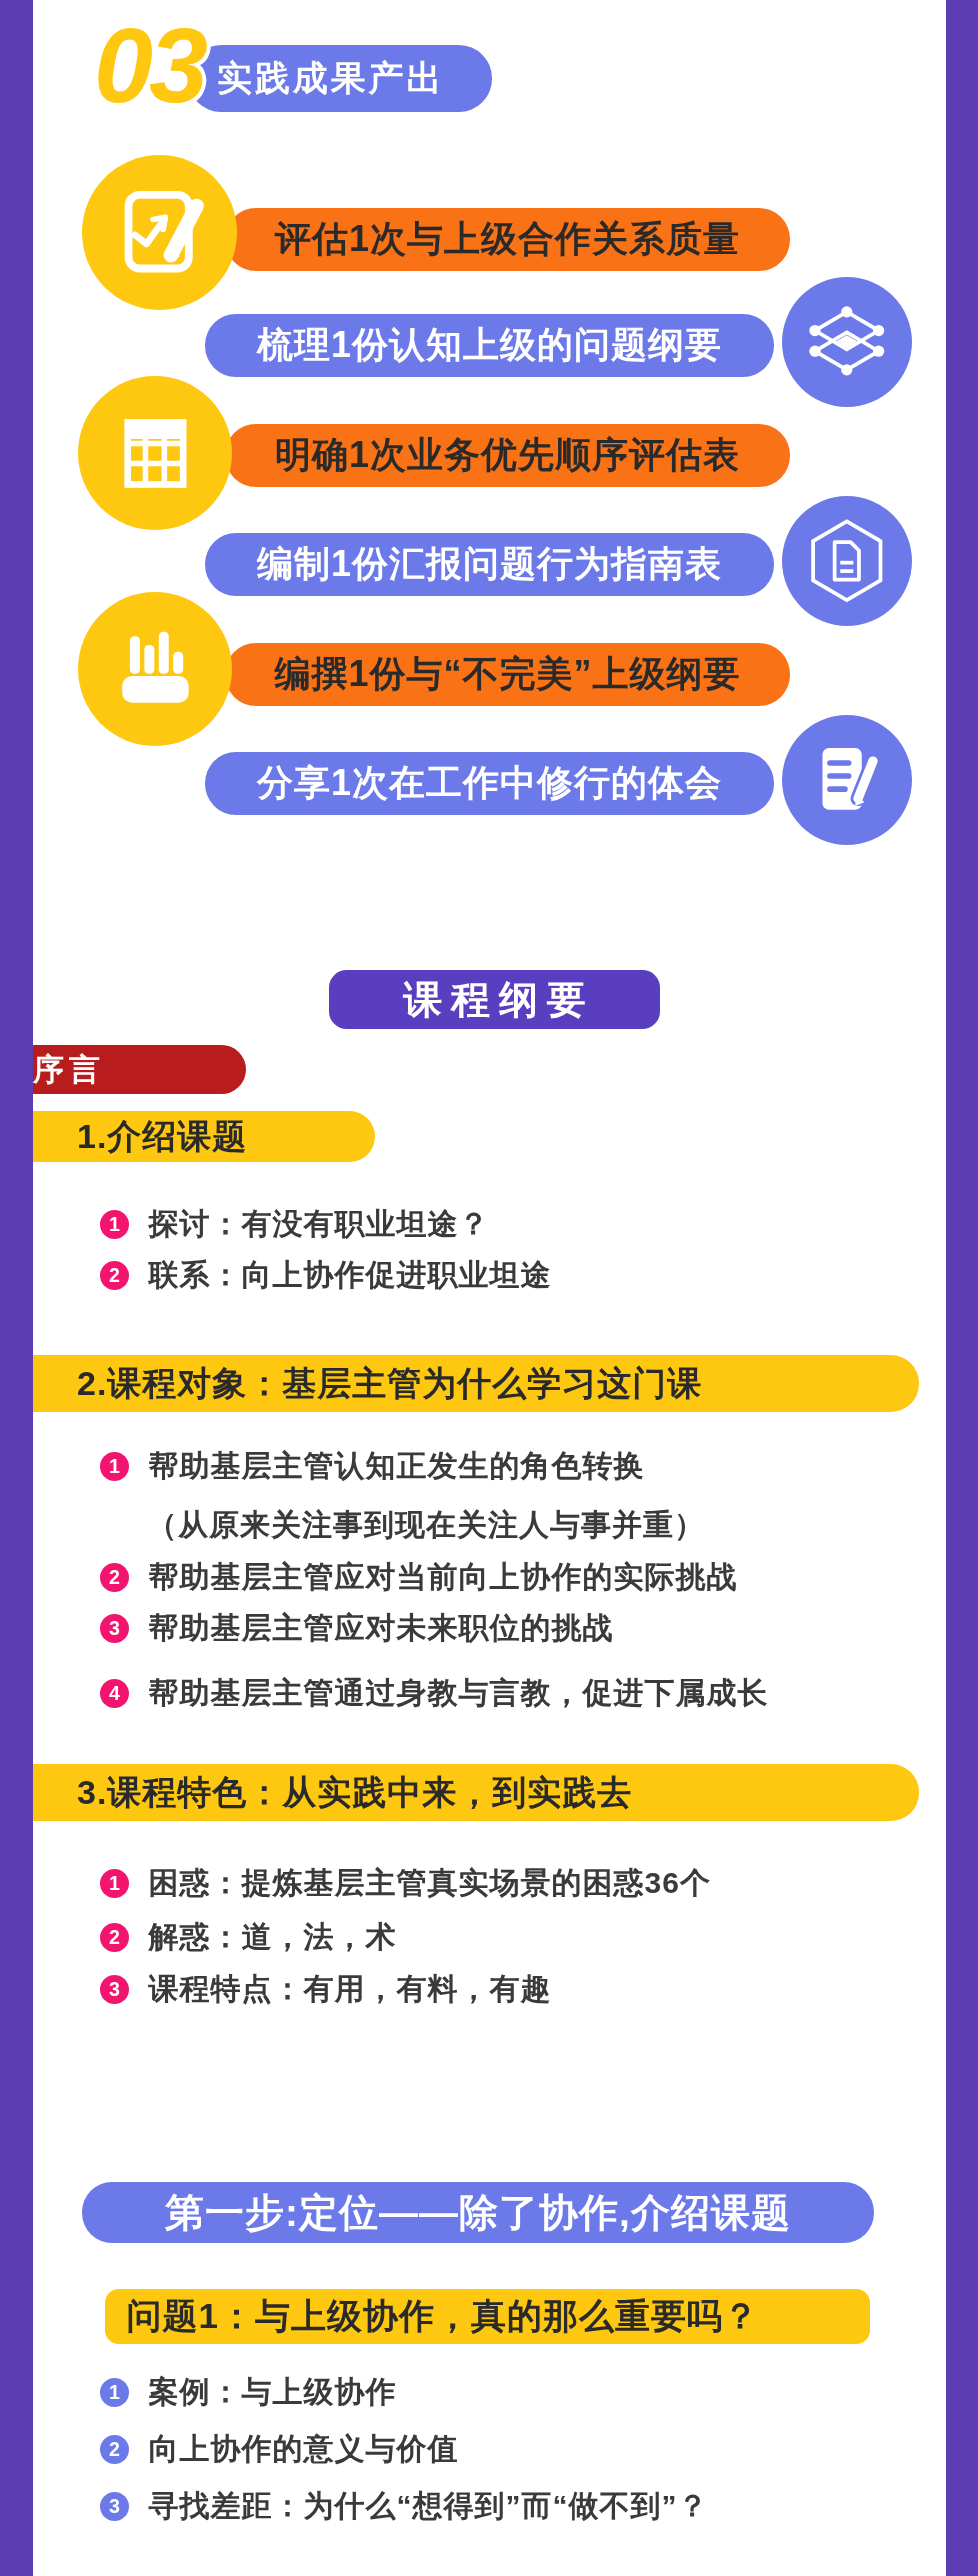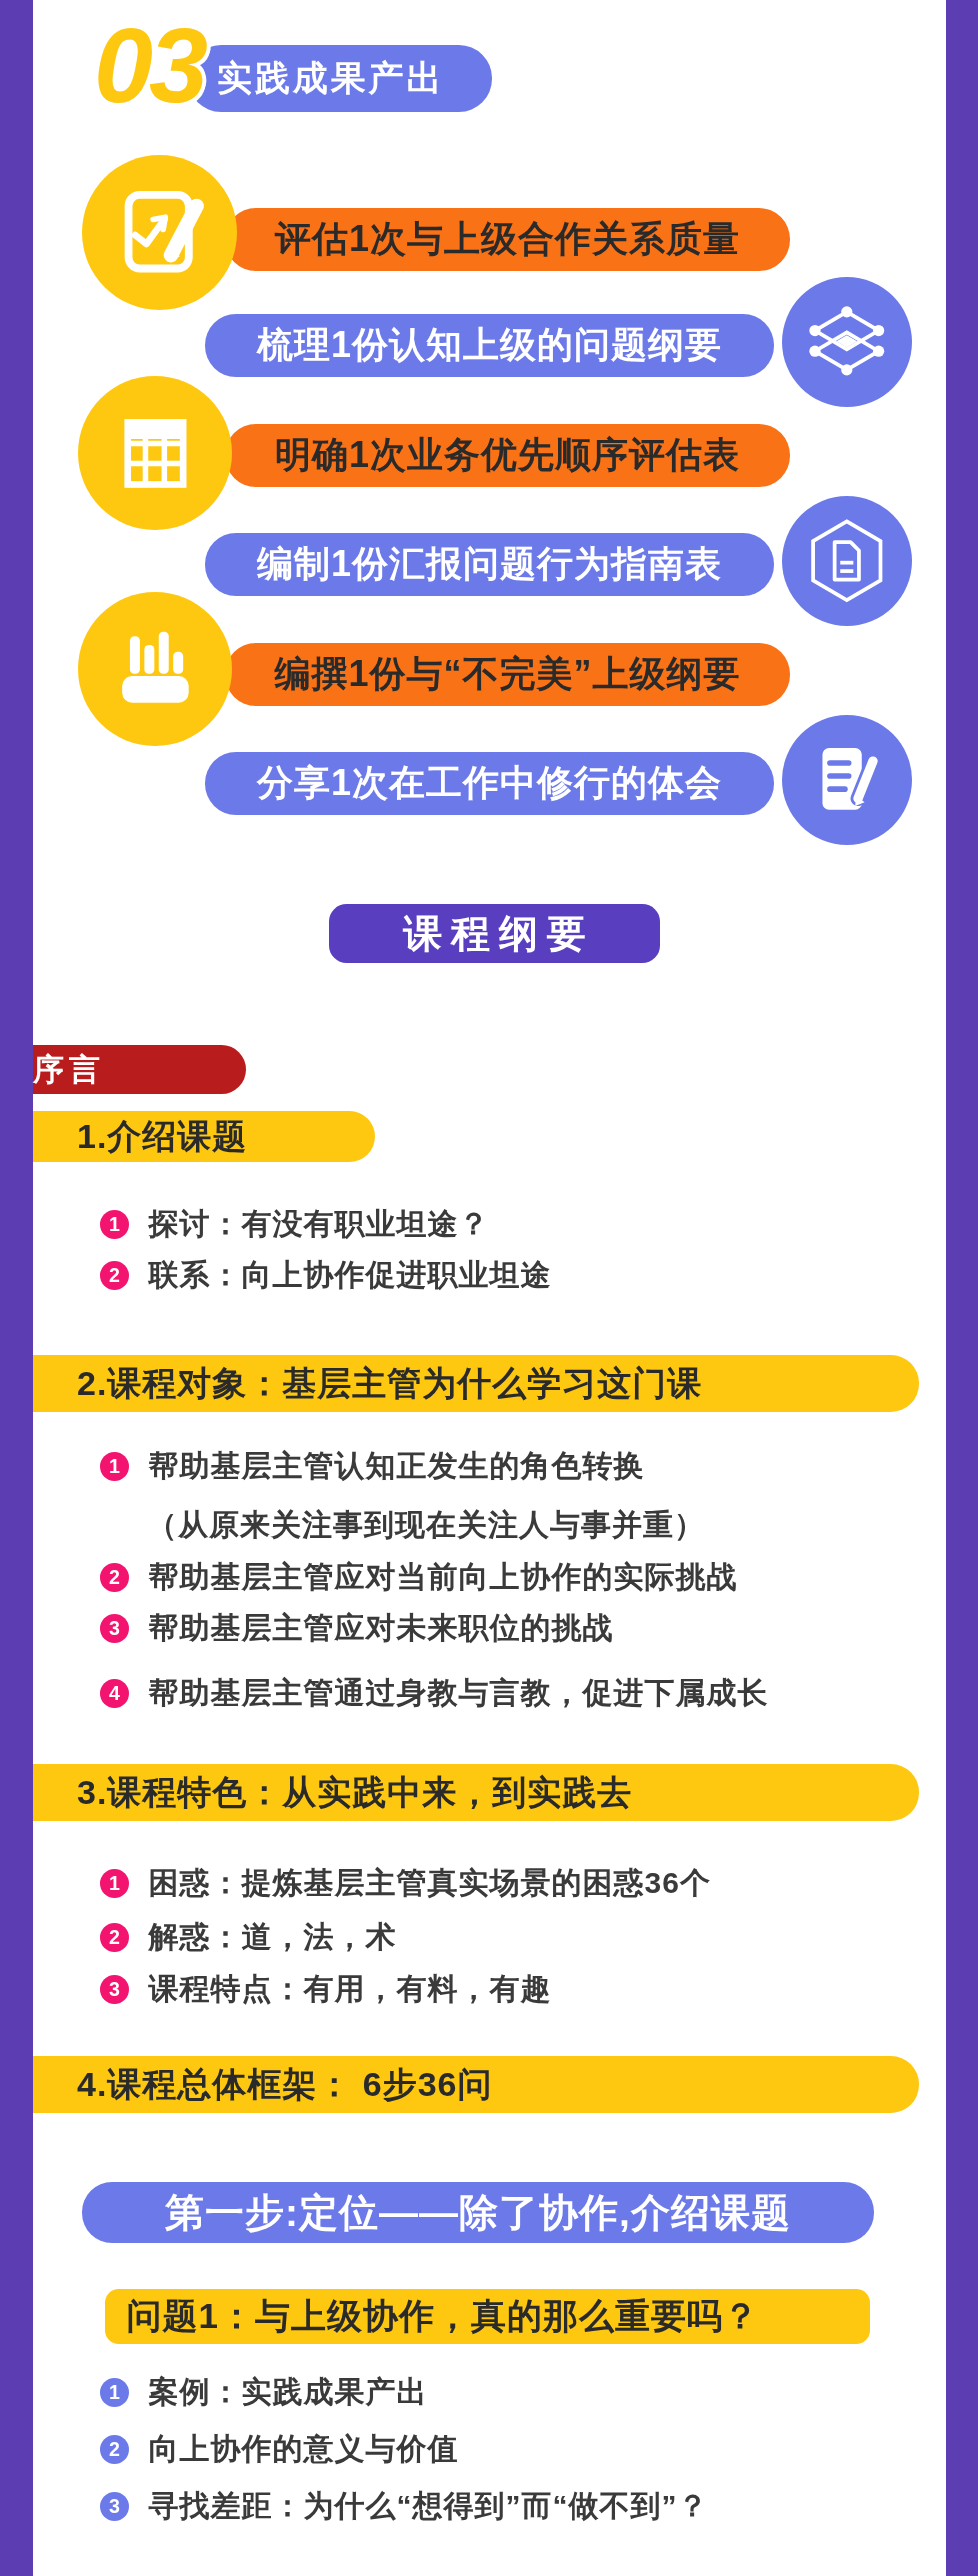--- a/index.html
+++ b/index.html
@@ -35,21 +35,21 @@
   .opill span{font-size:36px;font-weight:700;letter-spacing:1px;white-space:nowrap;}
   .opill.yellow span{color:#2a2a2a;}
   .opill.blue span{color:#ffffff;}
   .circ{position:absolute;border-radius:50%;z-index:2;display:flex;align-items:center;justify-content:center;}
   .circ.yellow{background:#fec810;}
   .circ.blue{background:#6c7ae9;}
   .circ svg{width:72%;height:72%;}
 
   
   .outline-btn{
-    position:absolute;left:329px;top:904px;width:331px;height:59px;background:#5a3ec0;border-radius:17.6px;
+    position:absolute;left:329px;top:970px;width:331px;height:59px;background:#5a3ec0;border-radius:17.6px;
     display:flex;align-items:center;justify-content:center;
   }
   .outline-btn span{color:#fff;font-size:39px;font-weight:700;letter-spacing:8.8px;padding-left:8.8px;}
 
   
   .flush{
     position:absolute;left:33px;display:flex;align-items:center;box-sizing:border-box;
     border-radius:0 25.4px 25.4px 0;
   }
   .flush.pink{background:#b91c1c;}
@@ -231,34 +231,31 @@
   </div>
   <div class="item" style="top:1920px;">
     <div class="badge pink">2</div>
     <div class="txt">解惑：道，法，术</div>
   </div>
   <div class="item" style="top:1972px;">
     <div class="badge pink">3</div>
     <div class="txt">课程特点：有用，有料，有趣</div>
   </div>
 
-  <div class="flush yellow" style="top:2056px;width:886px;height:57px;border-radius:0 28px 28px 0;">
-    <span>4.课程总体框架： 6步36问</span>
-  </div>
 
   <div class="step-pill">
     <span>第一步:定位——除了协作,介绍课题</span>
   </div>
   <div class="q-pill">
     <span>问题1：与上级协作，真的那么重要吗？</span>
   </div>
 
   <div class="item" style="top:2375px;">
     <div class="badge blue">1</div>
-    <div class="txt">案例：实践成果产出</div>
+    <div class="txt">案例：与上级协作</div>
   </div>
   <div class="item" style="top:2432px;">
     <div class="badge blue">2</div>
     <div class="txt">向上协作的意义与价值</div>
   </div>
   <div class="item" style="top:2489px;">
     <div class="badge blue">3</div>
     <div class="txt">寻找差距：为什么“想得到”而“做不到”？</div>
   </div>
 </div>

